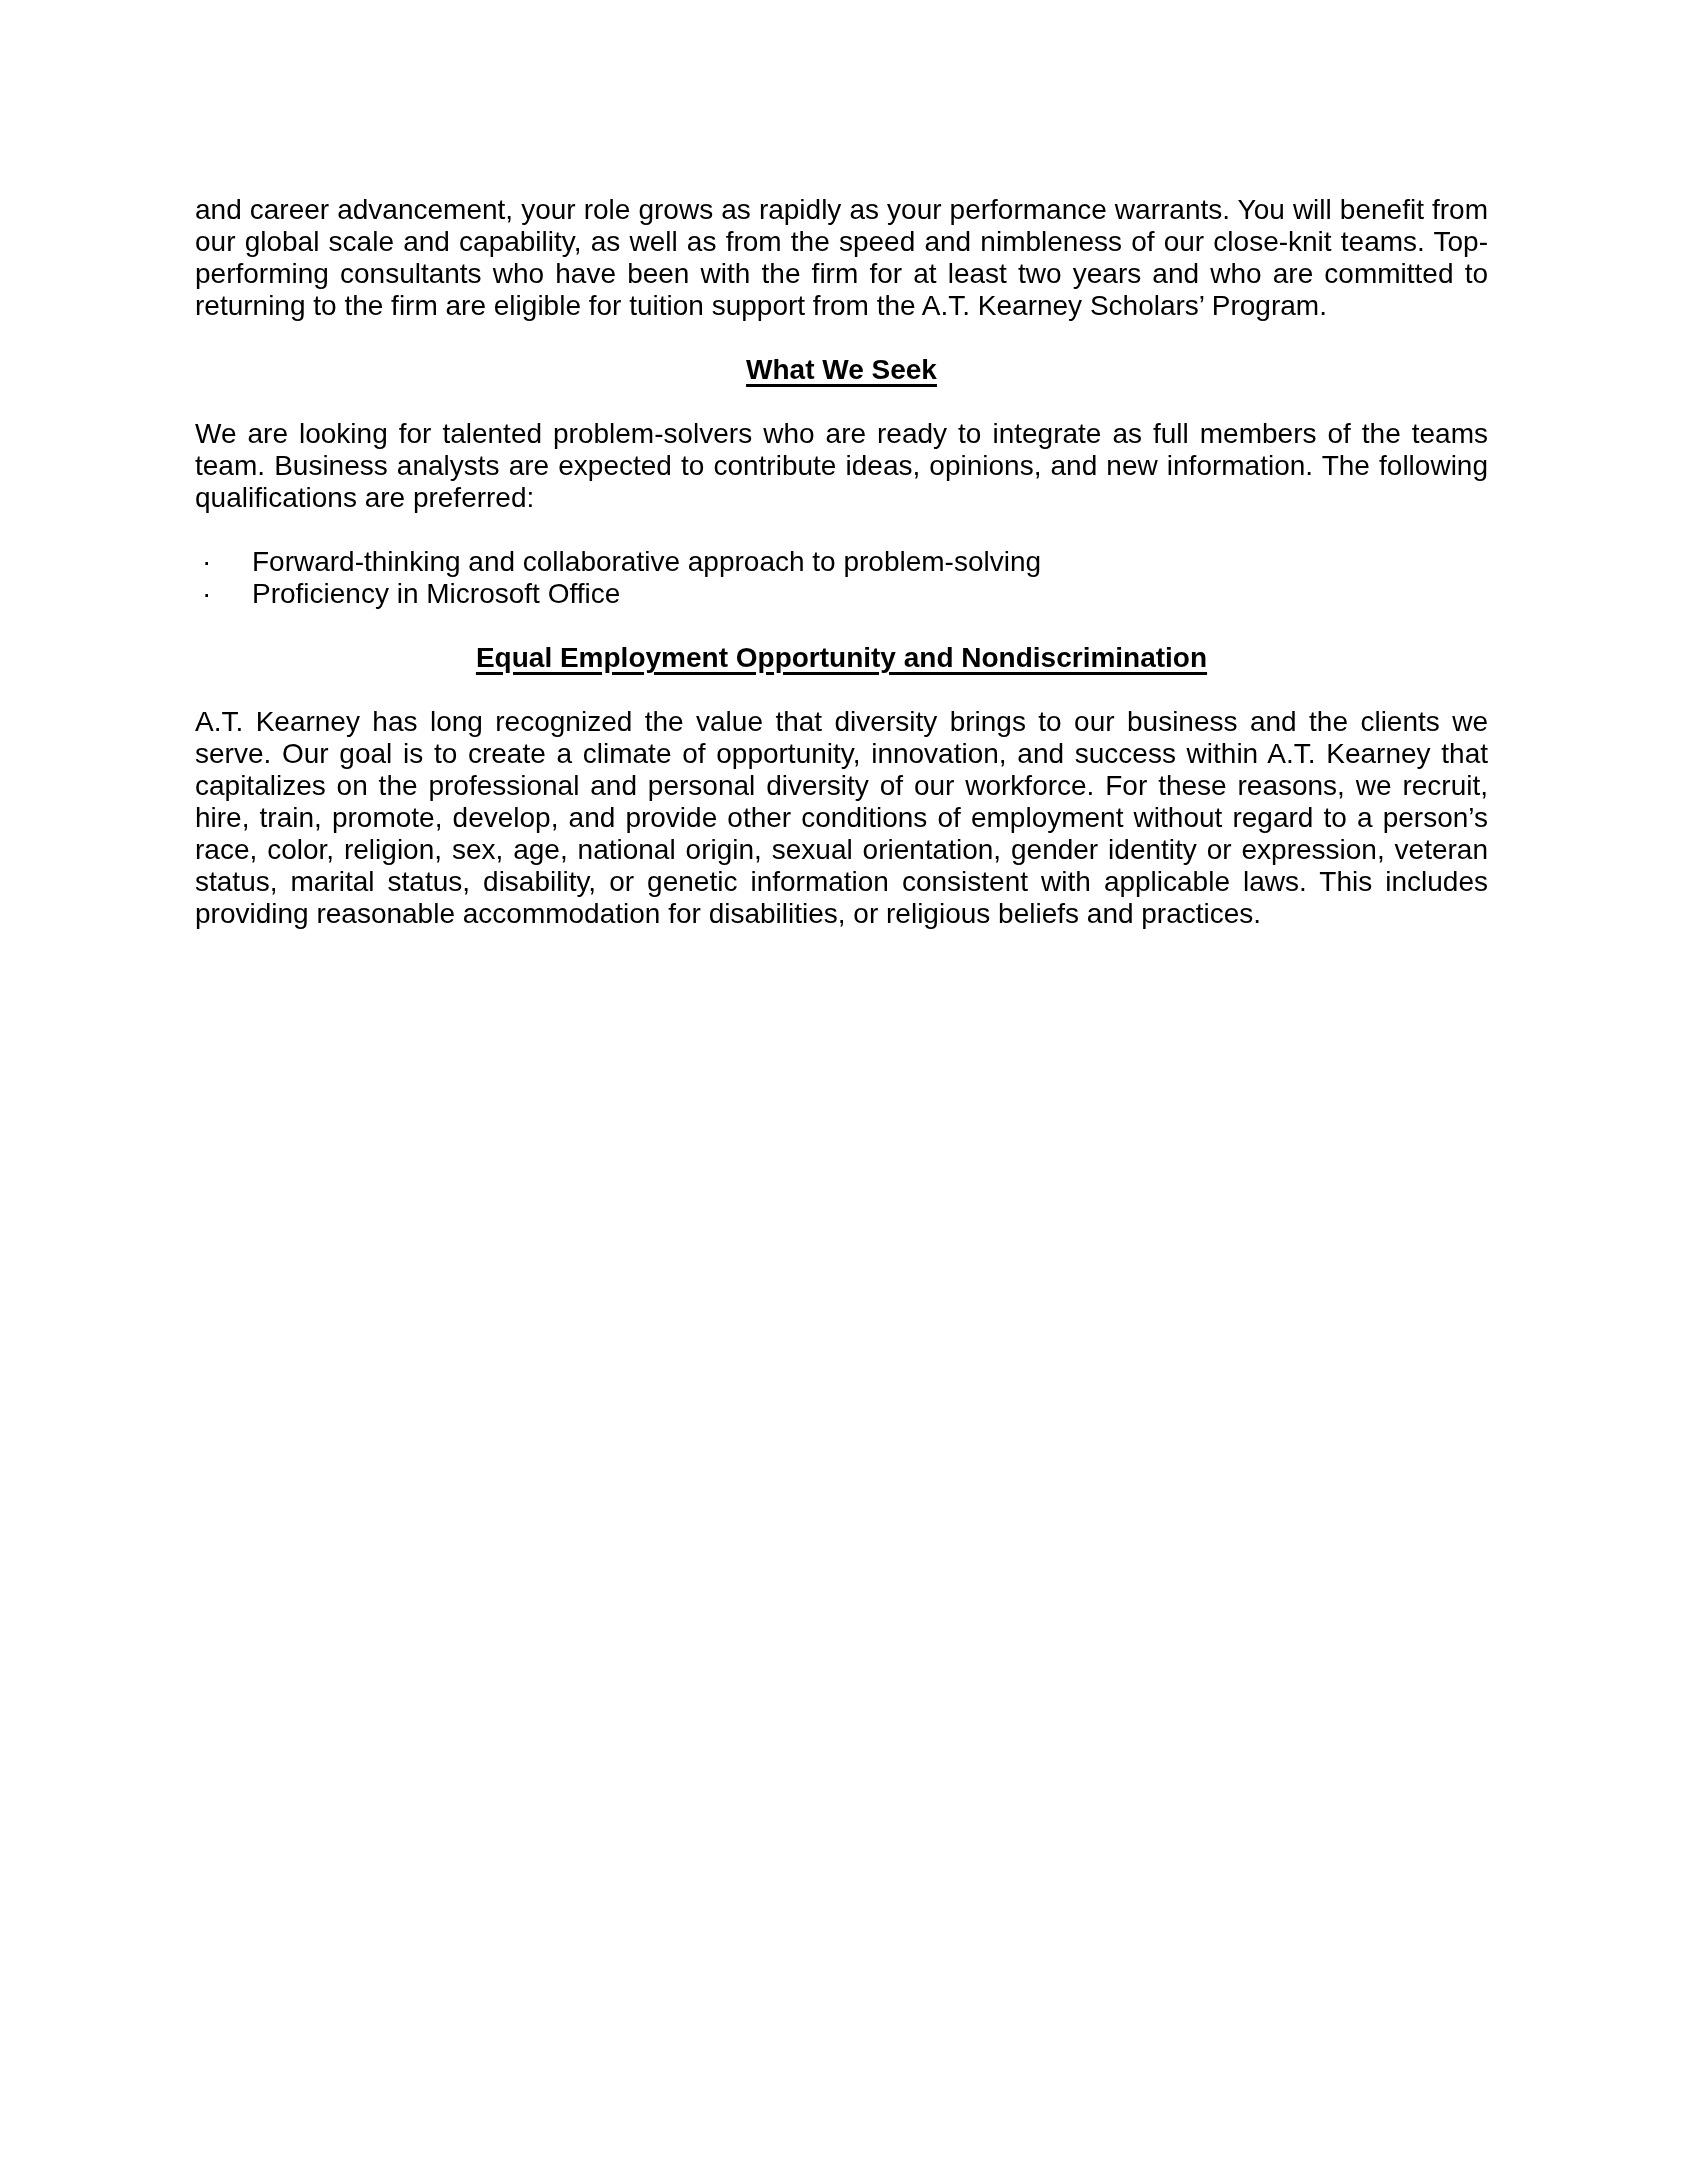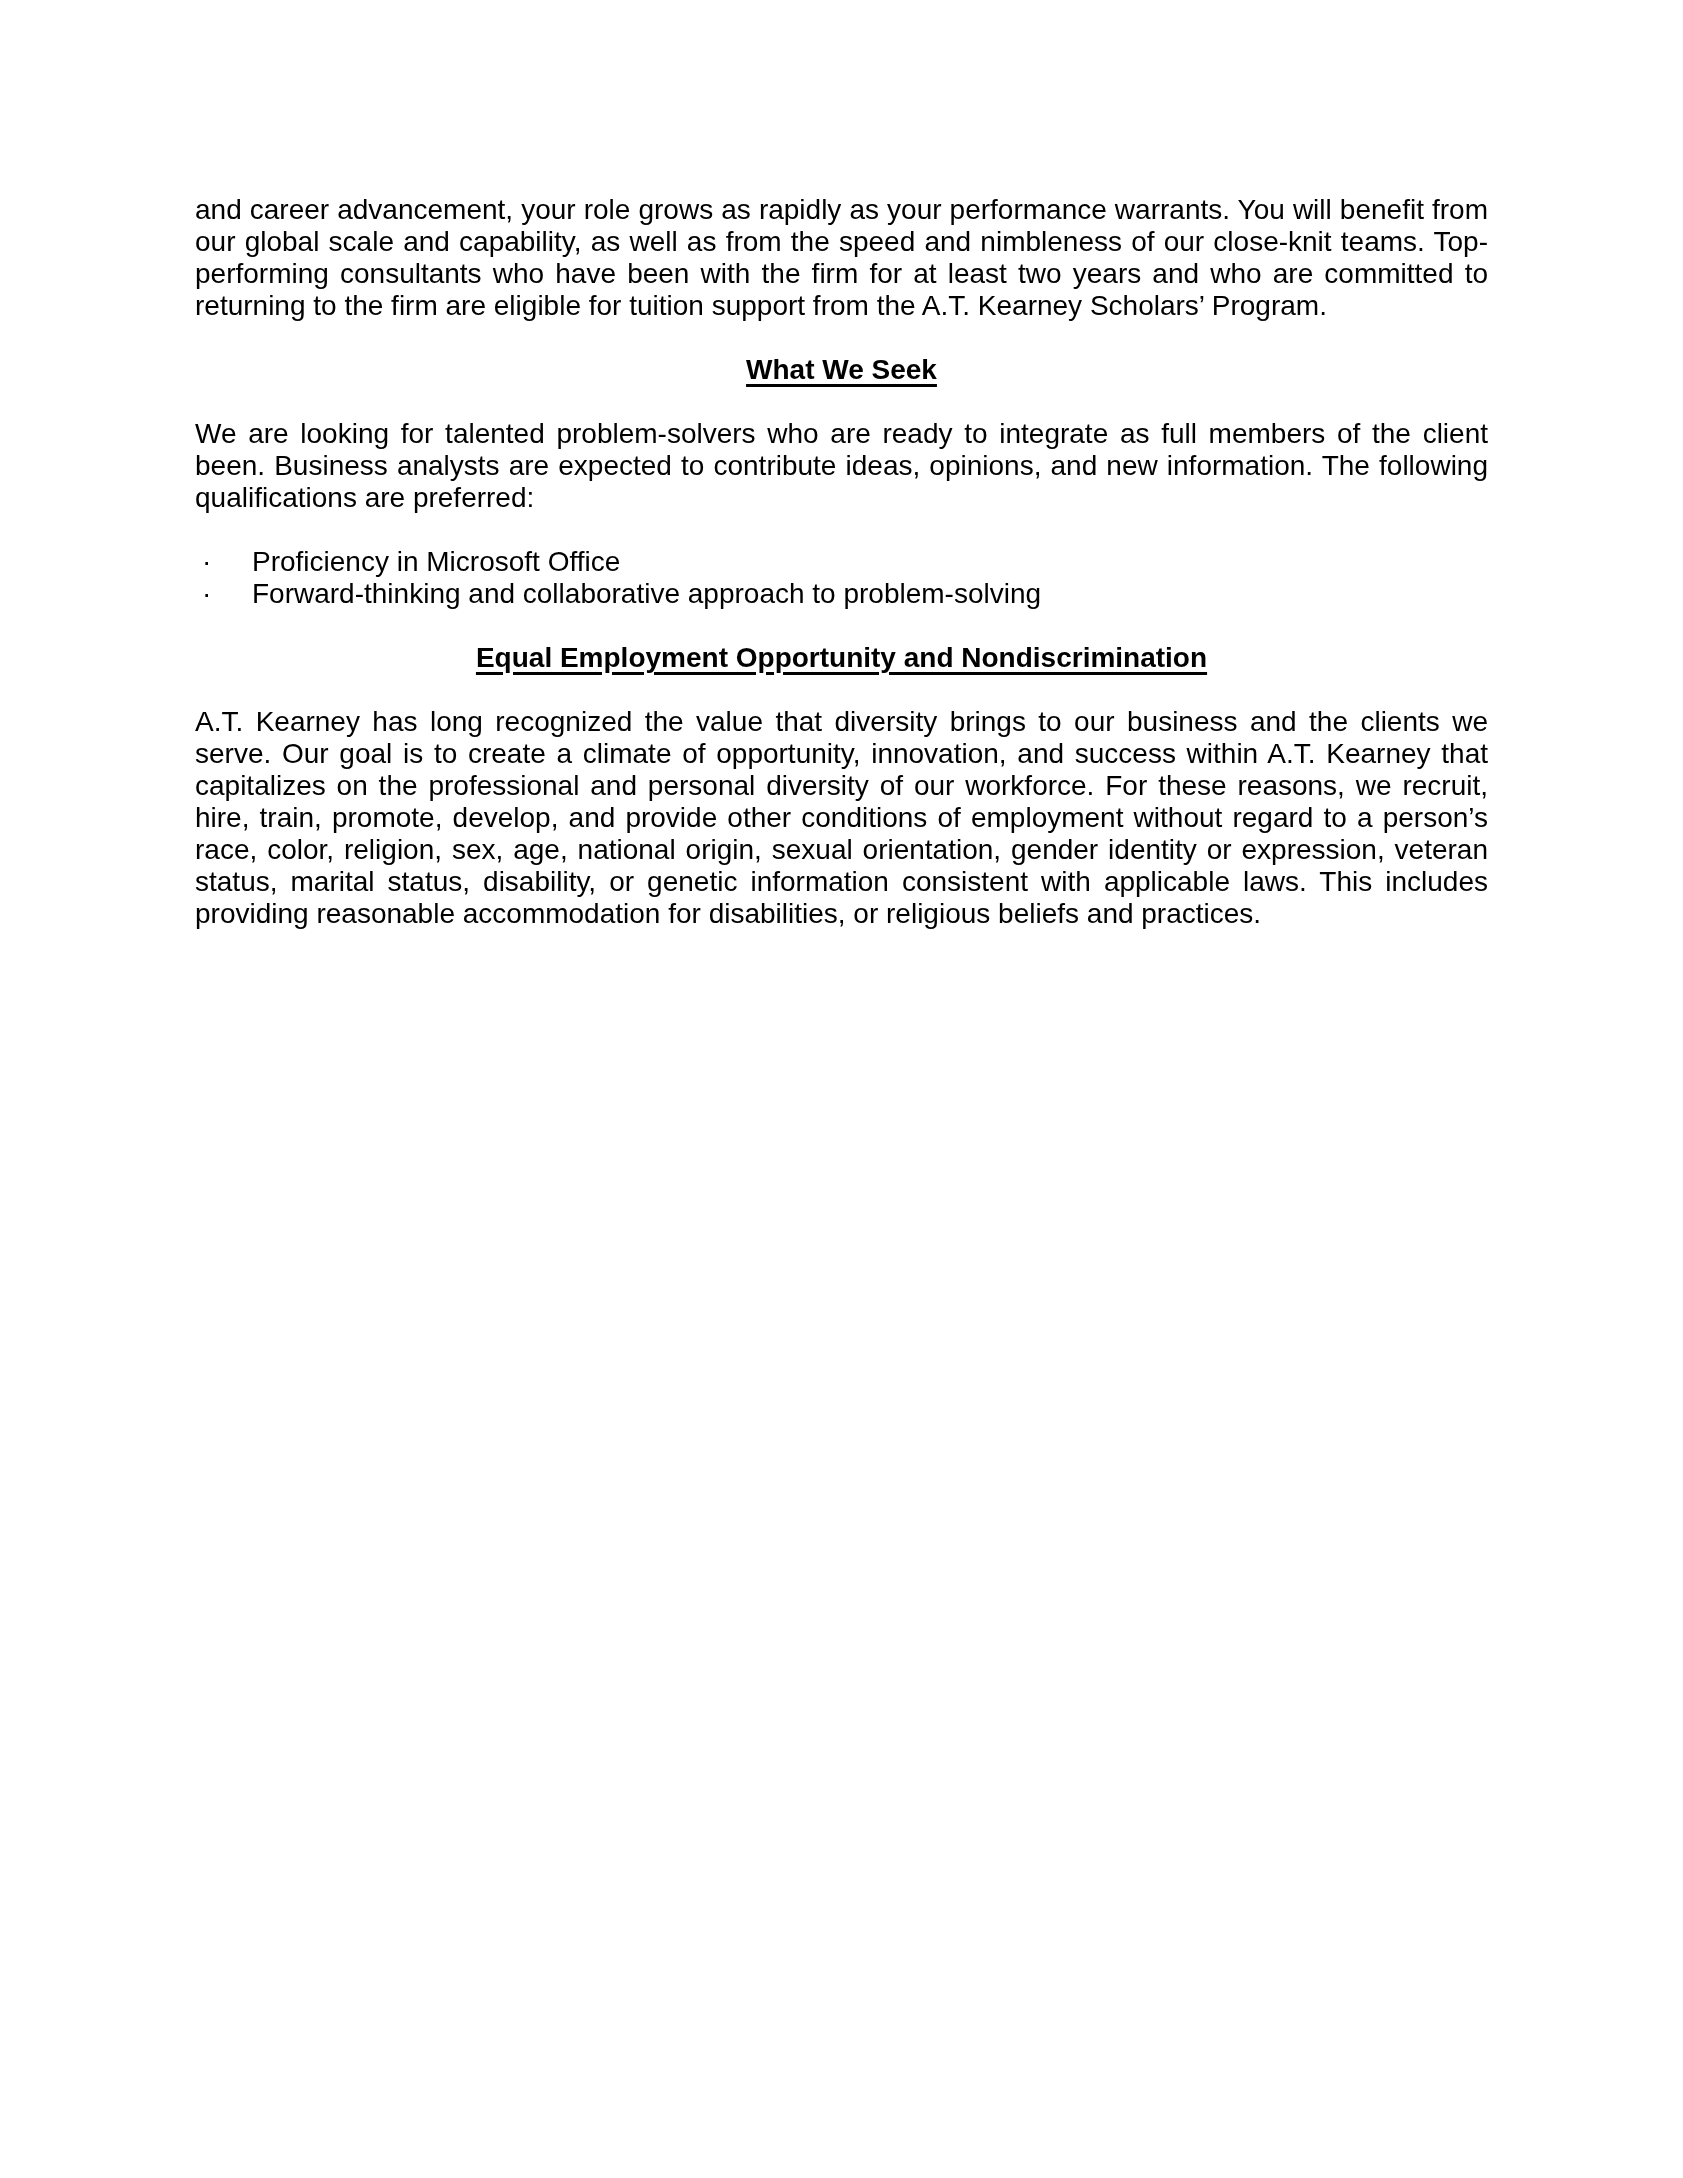--- a/index.html
+++ b/index.html
@@ -59,25 +59,25 @@
 </head>
 <body>
 
 <div class="page">
   <div class="content">
 
     <p class="para">and career advancement, your role grows as rapidly as your performance warrants. You will benefit from our global scale and capability, as well as from the speed and nimbleness of our close-knit teams. Top-performing consultants who have been with the firm for at least two years and who are committed to returning to the firm are eligible for tuition support from the A.T. Kearney Scholars’ Program.</p>
 
     <h2 class="heading">What We Seek</h2>
 
-    <p class="para">We are looking for talented problem-solvers who are ready to integrate as full members of the client been. Business analysts are expected to contribute ideas, opinions, and new information. The following qualifications are preferred:</p>
+    <p class="para">We are looking for talented problem-solvers who are ready to integrate as full members of the teams team. Business analysts are expected to contribute ideas, opinions, and new information. The following qualifications are preferred:</p>
 
     <div class="bullet-list">
+      <div class="bullet-item"><span class="bullet-marker">·</span><span>Forward-thinking and collaborative approach to problem-solving</span></div>
       <div class="bullet-item"><span class="bullet-marker">·</span><span>Proficiency in Microsoft Office</span></div>
-      <div class="bullet-item"><span class="bullet-marker">·</span><span>Forward-thinking and collaborative approach to problem-solving</span></div>
     </div>
 
     <h2 class="heading">Equal Employment Opportunity and Nondiscrimination</h2>
 
     <p class="para">A.T. Kearney has long recognized the value that diversity brings to our business and the clients we serve. Our goal is to create a climate of opportunity, innovation, and success within A.T. Kearney that capitalizes on the professional and personal diversity of our workforce. For these reasons, we recruit, hire, train, promote, develop, and provide other conditions of employment without regard to a person’s race, color, religion, sex, age, national origin, sexual orientation, gender identity or expression, veteran status, marital status, disability, or genetic information consistent with applicable laws. This includes providing reasonable accommodation for disabilities, or religious beliefs and practices.</p>
 
   </div>
 </div>
 
 

